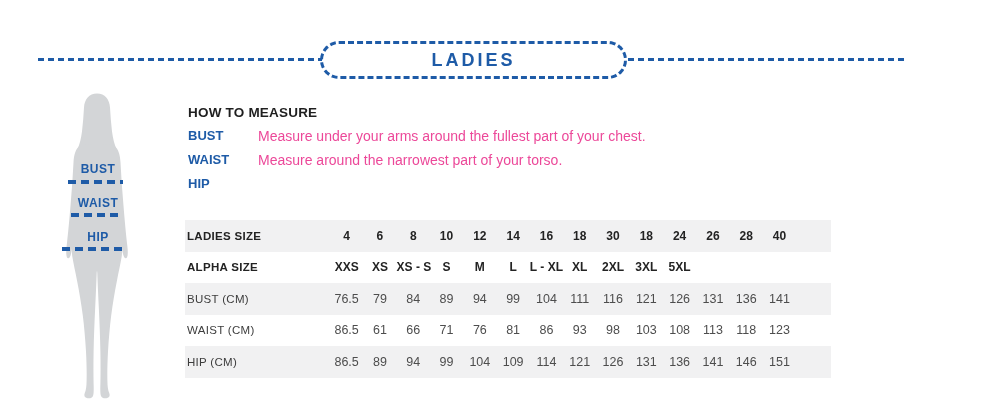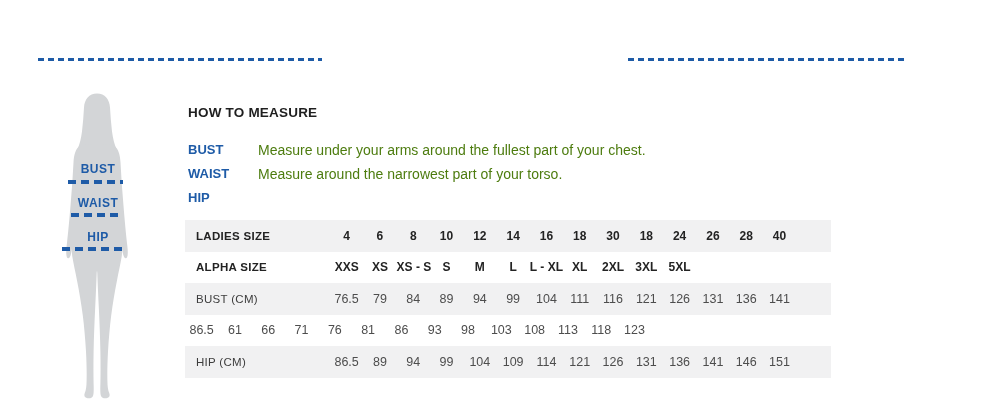--- a/index.html
+++ b/index.html
@@ -38,47 +38,50 @@
   .fig-dash {
     position:absolute; height:4px;
     background:repeating-linear-gradient(90deg,#1e5ba7 0 8px,transparent 8px 13px);
   }
   .fig-dash.bust  { top:90px;  left:20px; width:55px; }
   .fig-dash.waist { top:123px; left:23px; width:49px; }
   .fig-dash.hip   { top:157px; left:14px; width:65px; }
 
   
   .howto { position:absolute; left:188px; top:105px; width:700px; }
-  .howto-title { font-weight:bold; font-size:13.5px; color:#1f1f1f; margin-bottom:18px; letter-spacing:0.2px; }
+  .howto-title { font-weight:bold; font-size:13.5px; color:#1f1f1f; margin-bottom:4px; letter-spacing:0.2px; }
   .howto-row { display:flex; line-height:24px; }
   .howto-term { width:70px; color:#1e5ba7; font-weight:bold; font-size:13px; flex:none; }
-  .howto-desc { color:#4d7c0f; font-size:14px; }
+  .howto-desc { color:#ec4899; font-size:14px; }
 
   
   .size-table { position:absolute; left:185px; top:220px; width:646px; }
   .trow { display:flex; height:31.5px; align-items:center; }
   .trow.stripe { background:#f1f1f2; }
   .tlabel {
-    width:145px; padding-left:11px; flex:none;
+    width:145px; padding-left:2px; flex:none;
     font-size:11.5px; color:#3d3d3d; letter-spacing:0.3px;
   }
   .tlabel.hdr { font-weight:bold; color:#232323; }
   .tcell {
     width:33.3px; flex:none; text-align:center; white-space:nowrap;
     font-size:12.5px; color:#4d4d4d;
   }
   .tcell.hdr { font-weight:bold; color:#232323; font-size:12px; }
   .tspacer { flex:1; }
 </style>
 </head>
 <body>
 
 <div class="canvas">
 
   <div class="dash-rule left"></div>
+  <div class="pill">
+    <span class="pill-title">LADIES</span>
+  </div>
   <div class="dash-rule right"></div>
 
   <div class="figure">
     <svg width="100" height="315" viewBox="0 0 100 312" aria-hidden="true">
       <g fill="#d3d5d7">
 
         <path d="M49,2 C41,2 36.5,8 36,16 C35.5,24 35,32 34,40
                  C33,47.5 31.5,53 29.5,57.5 C28.5,59.5 28,61 28.5,62
                  L69.5,62 C70,61 69.5,59.5 68.5,57.5 C66.5,53 65,47.5 64,40
                  C63,32 62.5,24 62,16 C61.5,8 57,2 49,2 Z"></path>
@@ -196,20 +199,21 @@
         <div class="tcell">111</div>
         <div class="tcell">116</div>
         <div class="tcell">121</div>
         <div class="tcell">126</div>
         <div class="tcell">131</div>
         <div class="tcell">136</div>
         <div class="tcell">141</div>
         <div class="tspacer"></div>
       </div>
       <div class="trow">
+        <div class="tlabel">WAIST (CM)</div>
         <div class="tcell">86.5</div>
         <div class="tcell">61</div>
         <div class="tcell">66</div>
         <div class="tcell">71</div>
         <div class="tcell">76</div>
         <div class="tcell">81</div>
         <div class="tcell">86</div>
         <div class="tcell">93</div>
         <div class="tcell">98</div>
         <div class="tcell">103</div>

